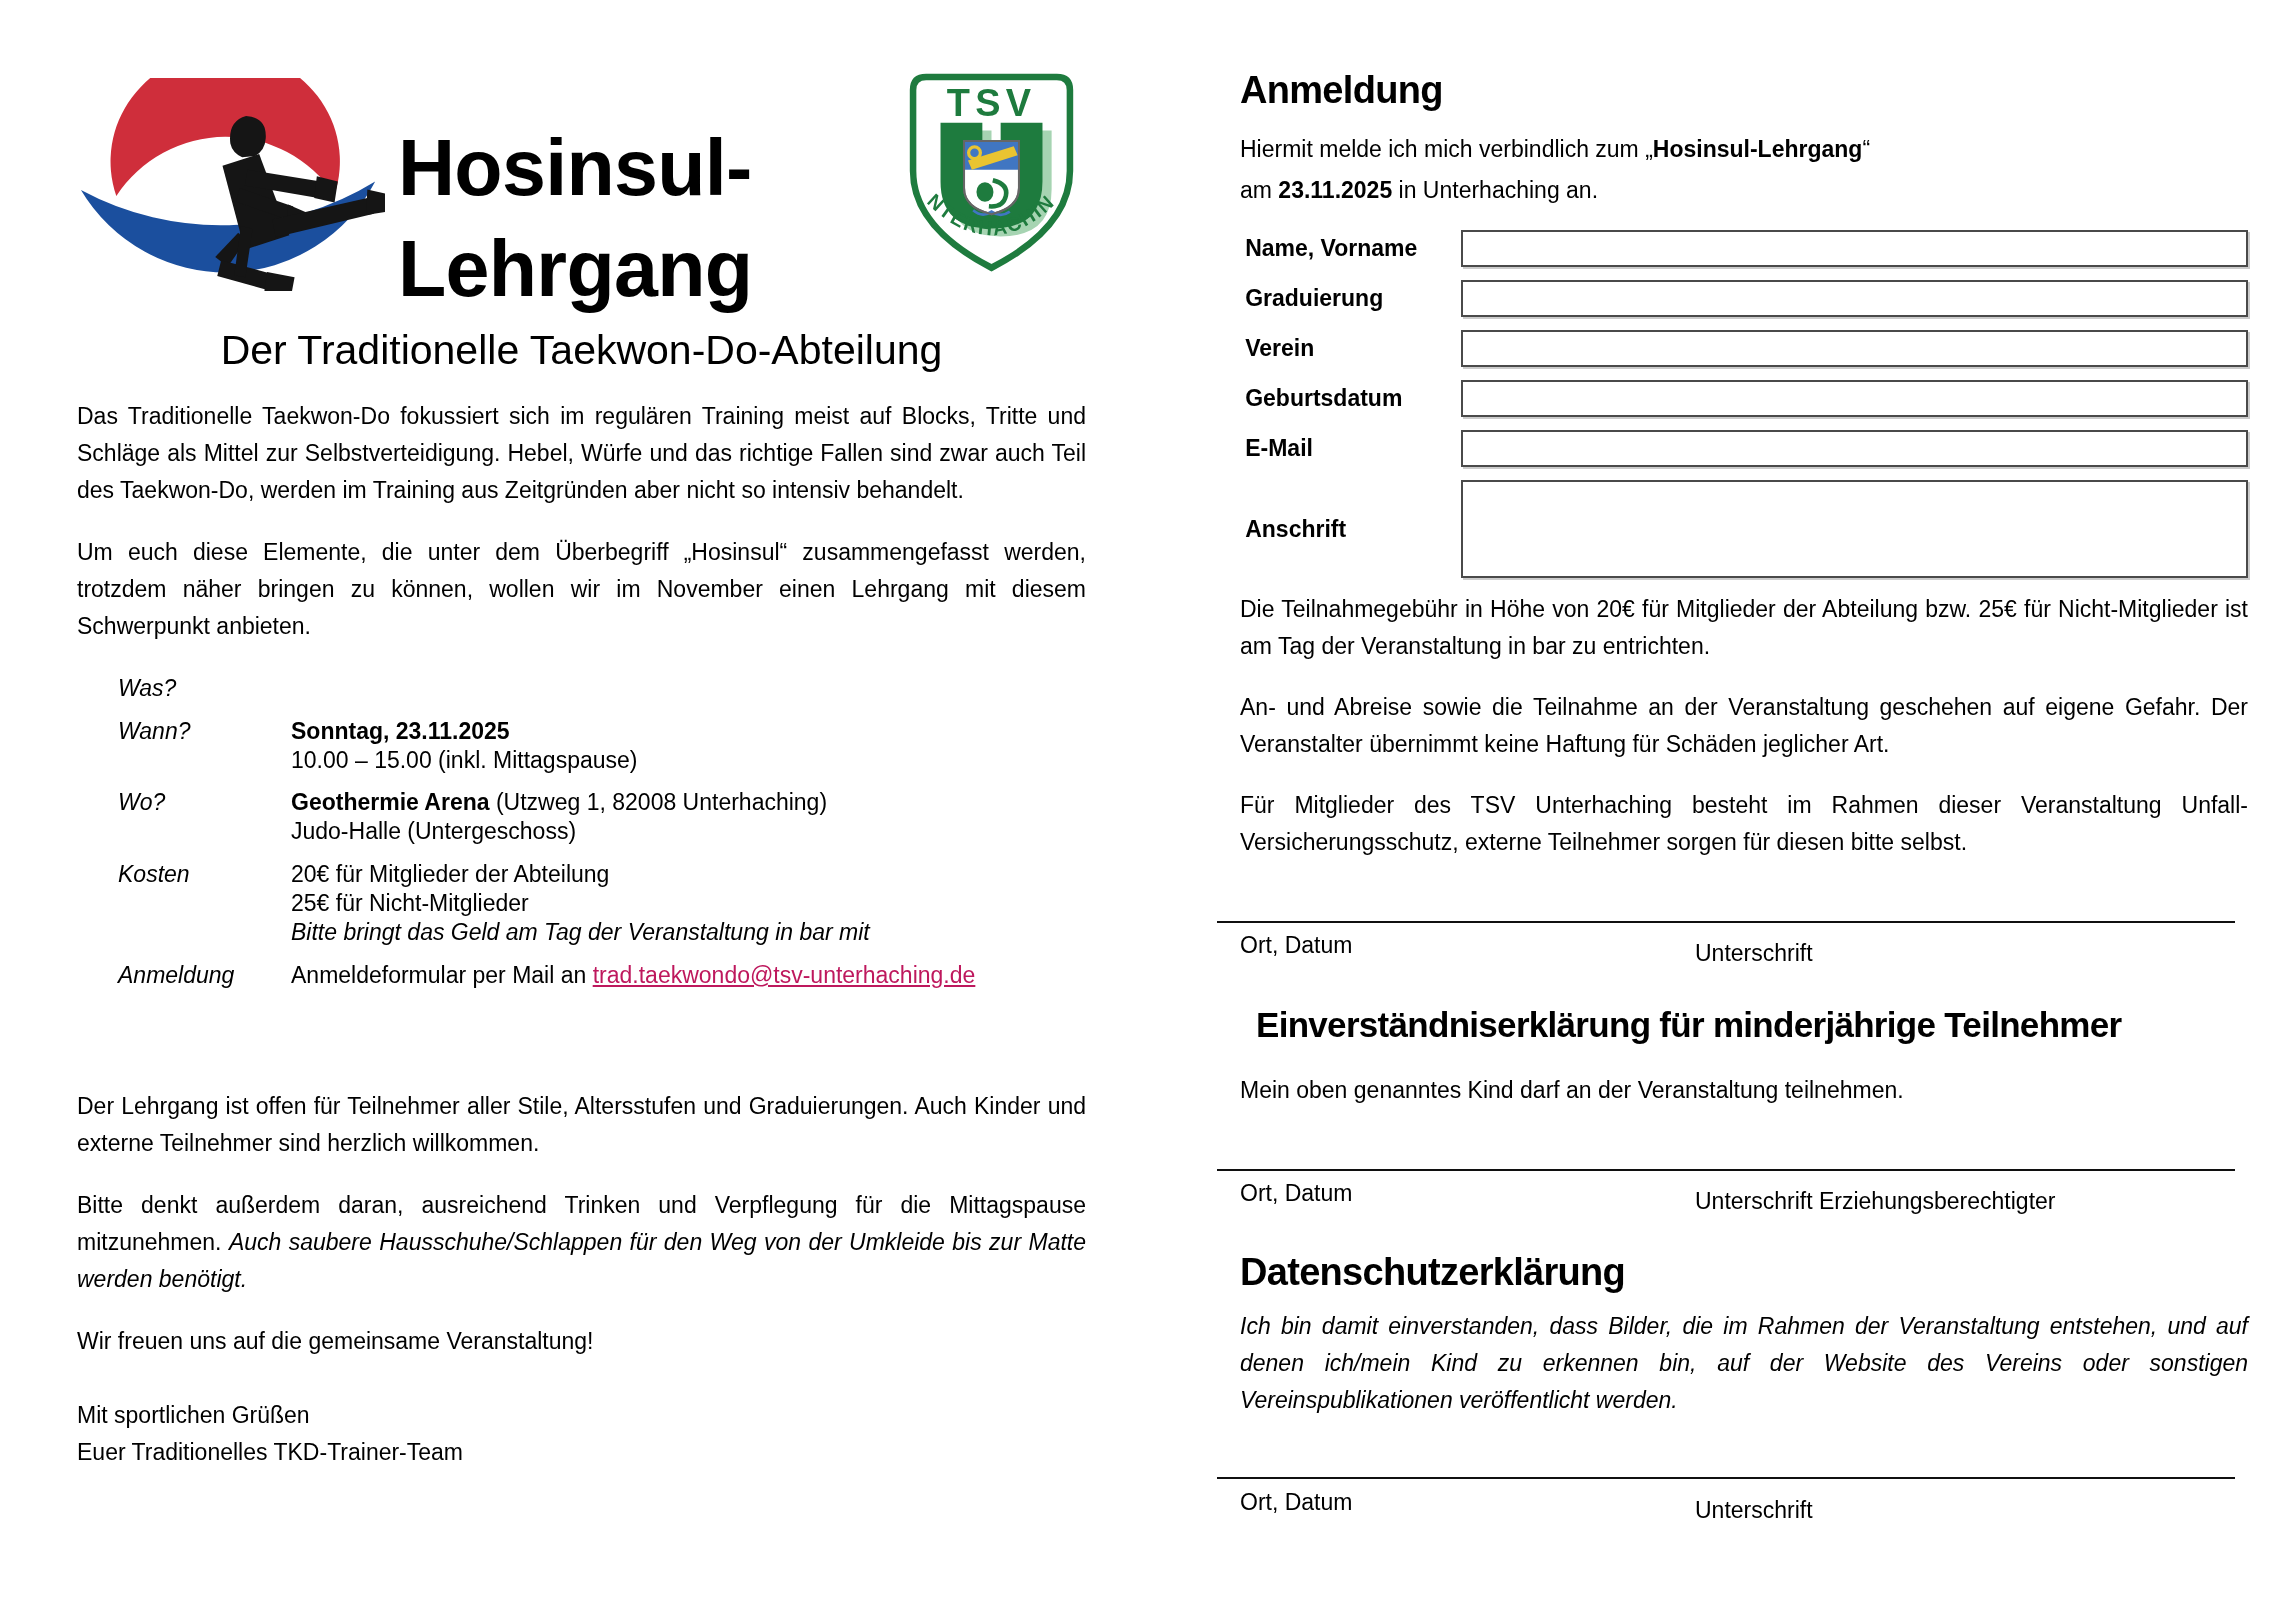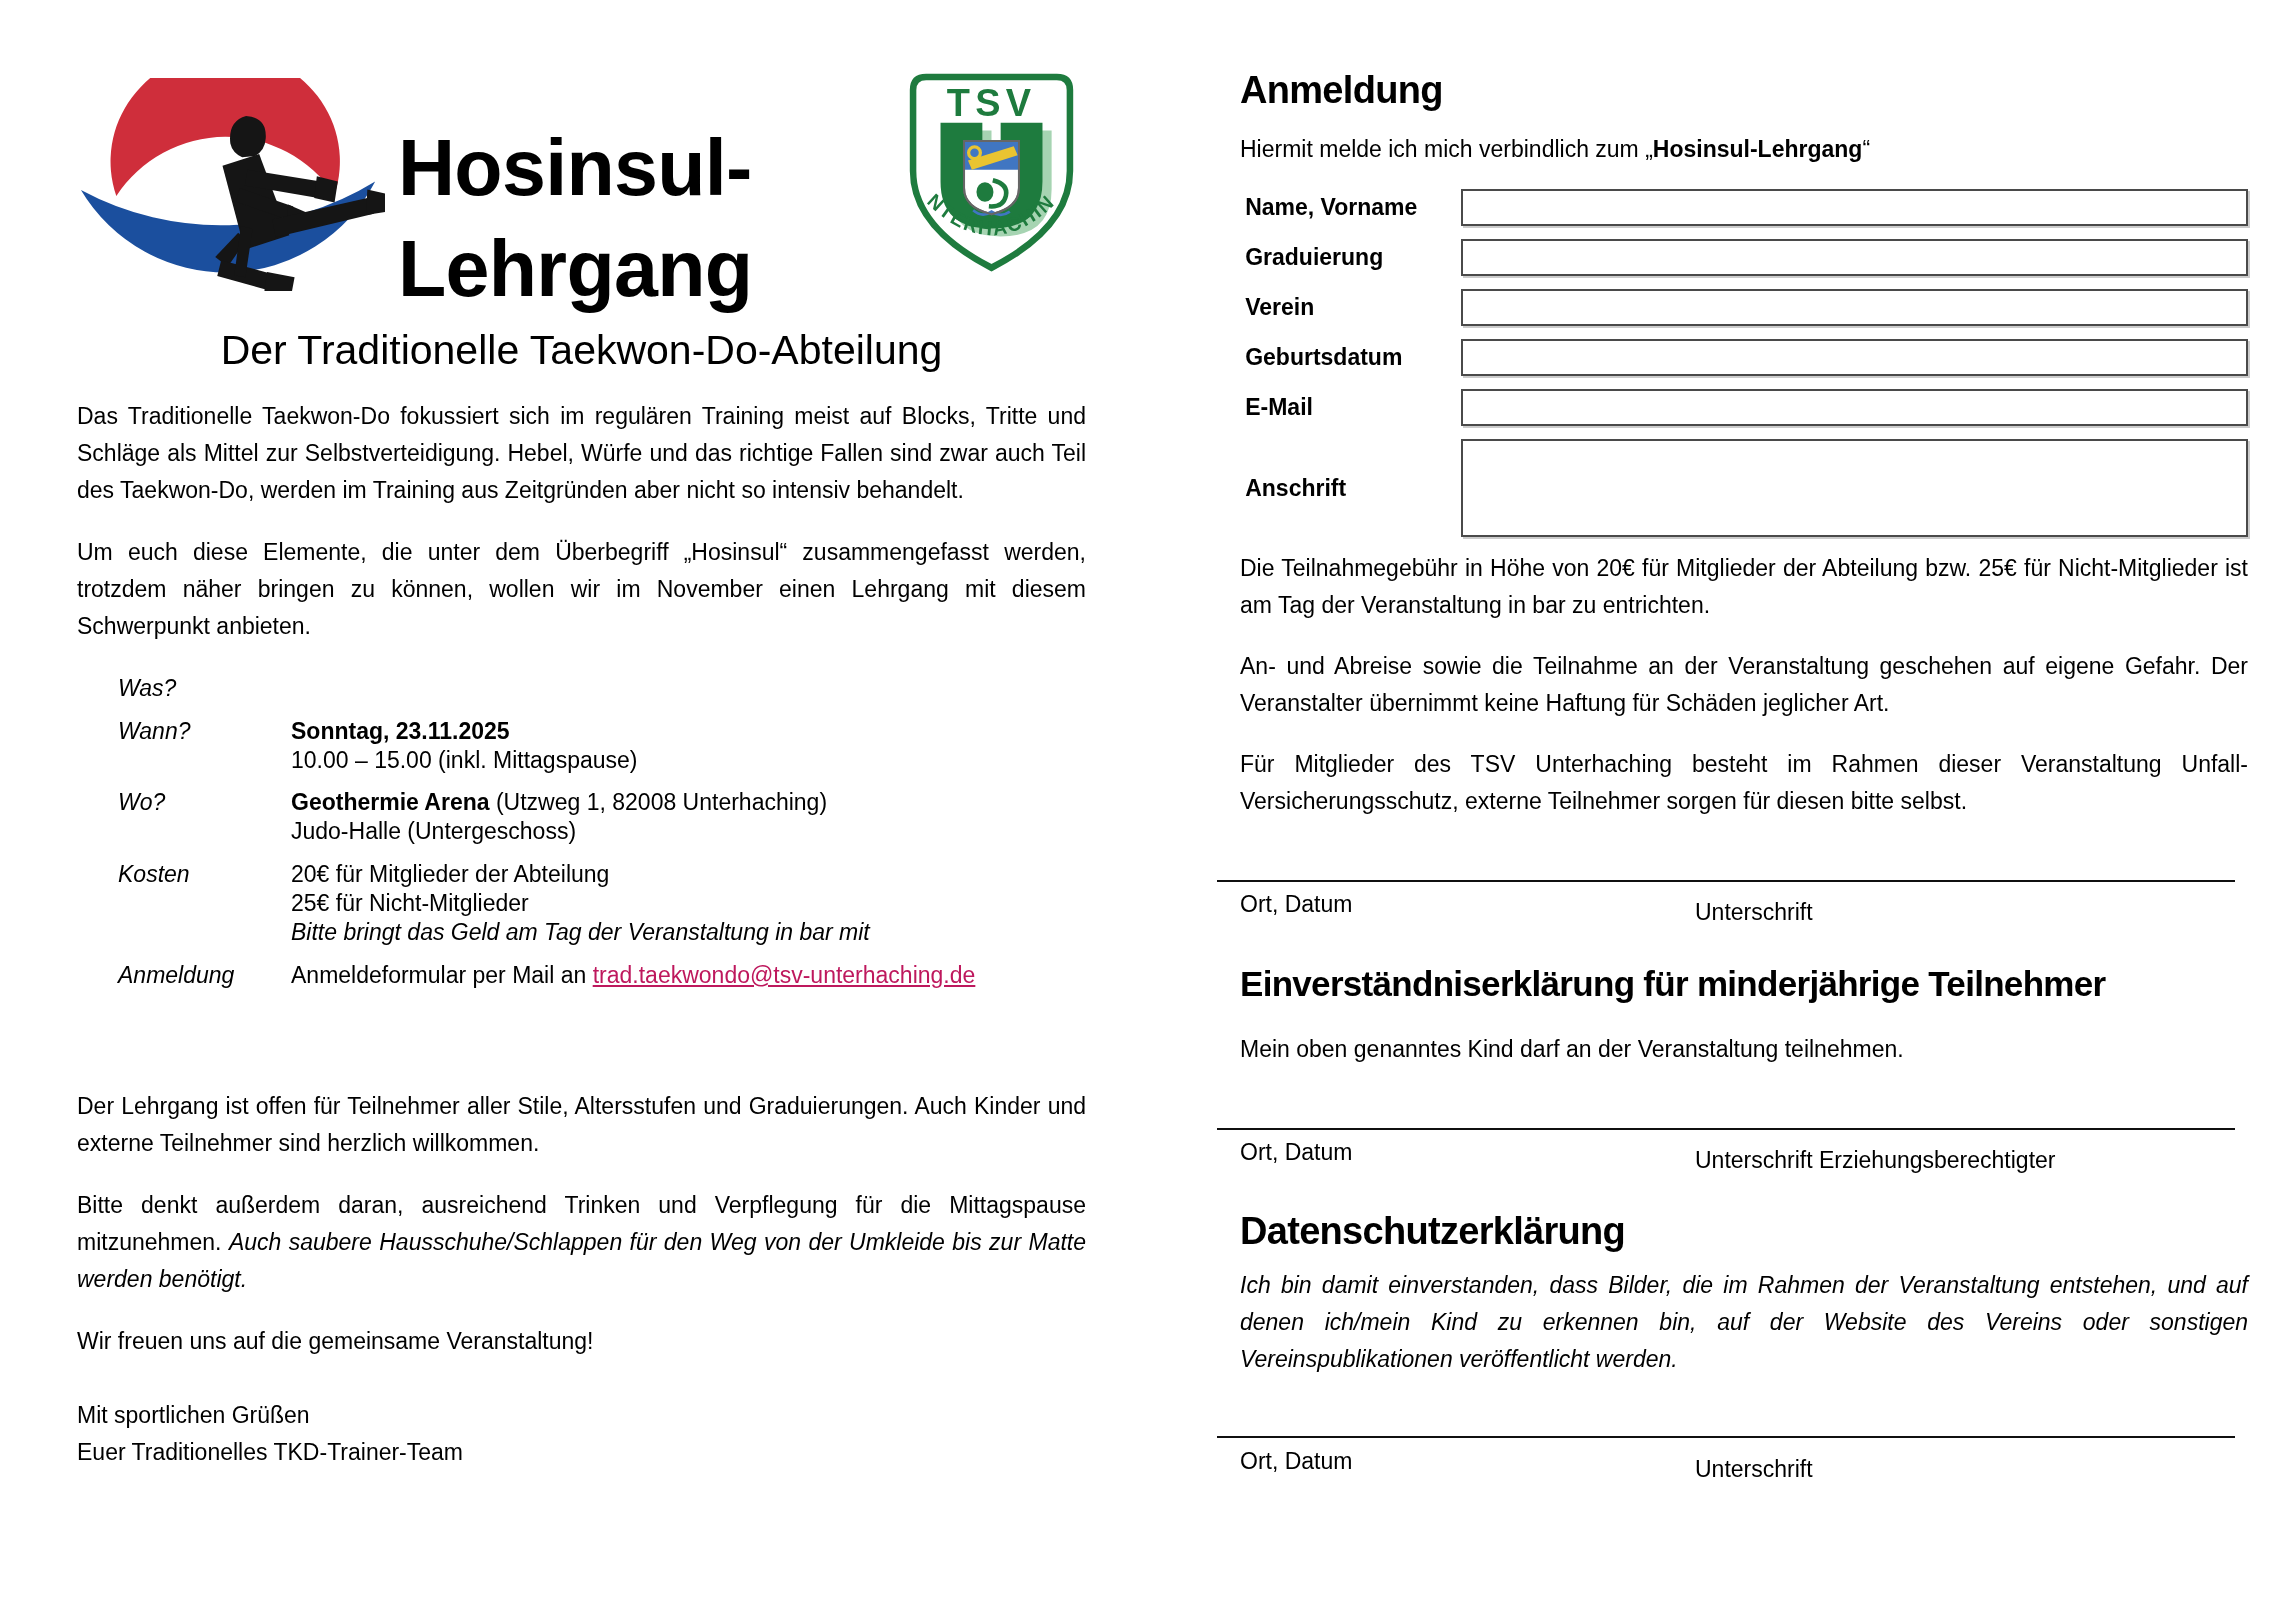--- a/index.html
+++ b/index.html
@@ -29,21 +29,21 @@
   
   .info-table{margin-top:29px;padding-left:41px;font-size:23px;line-height:29px;}
   .info-row{display:flex;margin-bottom:13.7px;}
   .info-label{width:173px;flex:none;font-style:italic;}
   .info-value{flex:1;}
   .email{color:#be185d;text-decoration:underline;cursor:pointer;margin-top:20px;}
 
   
   h1{font-size:38px;line-height:43px;letter-spacing:-0.7px;margin:0;font-weight:bold;}
   .h-reg{margin-top:3.9px;}
-  .h-consent{margin-top:41px;font-size:35px;white-space:nowrap;}
+  .h-consent{margin-top:41px;font-size:35px;white-space:nowrap;margin-left:16px;}
   .h-privacy{margin-top:41px;}
   .intro-lines{margin-top:17px;font-size:23px;line-height:41px;}
 
   .form{margin-top:19.6px;}
   .form-row{display:flex;align-items:center;margin-bottom:13px;}
   .form-label{width:216px;flex:none;font-weight:bold;font-size:23px;padding-left:5.2px;}
   .form-input{flex:1;height:37px;border:2px solid #4a4a4a;background:#fff;
               box-shadow:2px 2px 0 rgba(110,110,110,0.35);font-size:23px;
               padding:0 9.2px;box-sizing:border-box;font-family:inherit;}
   textarea.form-input{height:98px;resize:none;padding-top:5.2px;}
@@ -162,20 +162,21 @@
     <p class="body closing">Mit sportlichen Grüßen</p>
     <p class="body tight">Euer Traditionelles TKD-Trainer-Team</p>
   </div>
 
   <div class="col col-right">
 
     <h1 class="h-reg">Anmeldung</h1>
 
     <div class="intro-lines">
       <div><span>Hiermit melde ich mich verbindlich zum „</span><span class="b">Hosinsul-Lehrgang</span><span>“</span></div>
+      <div><span>am </span><span class="b">23.11.2025</span><span> in Unterhaching an.</span></div>
     </div>
 
     <div class="form">
       <div class="form-row">
         <div class="form-label">Name, Vorname</div>
         <input class="form-input" type="text" value="" style="">
       </div>
       <div class="form-row">
         <div class="form-label">Graduierung</div>
         <input class="form-input" type="text" value="" style="">

